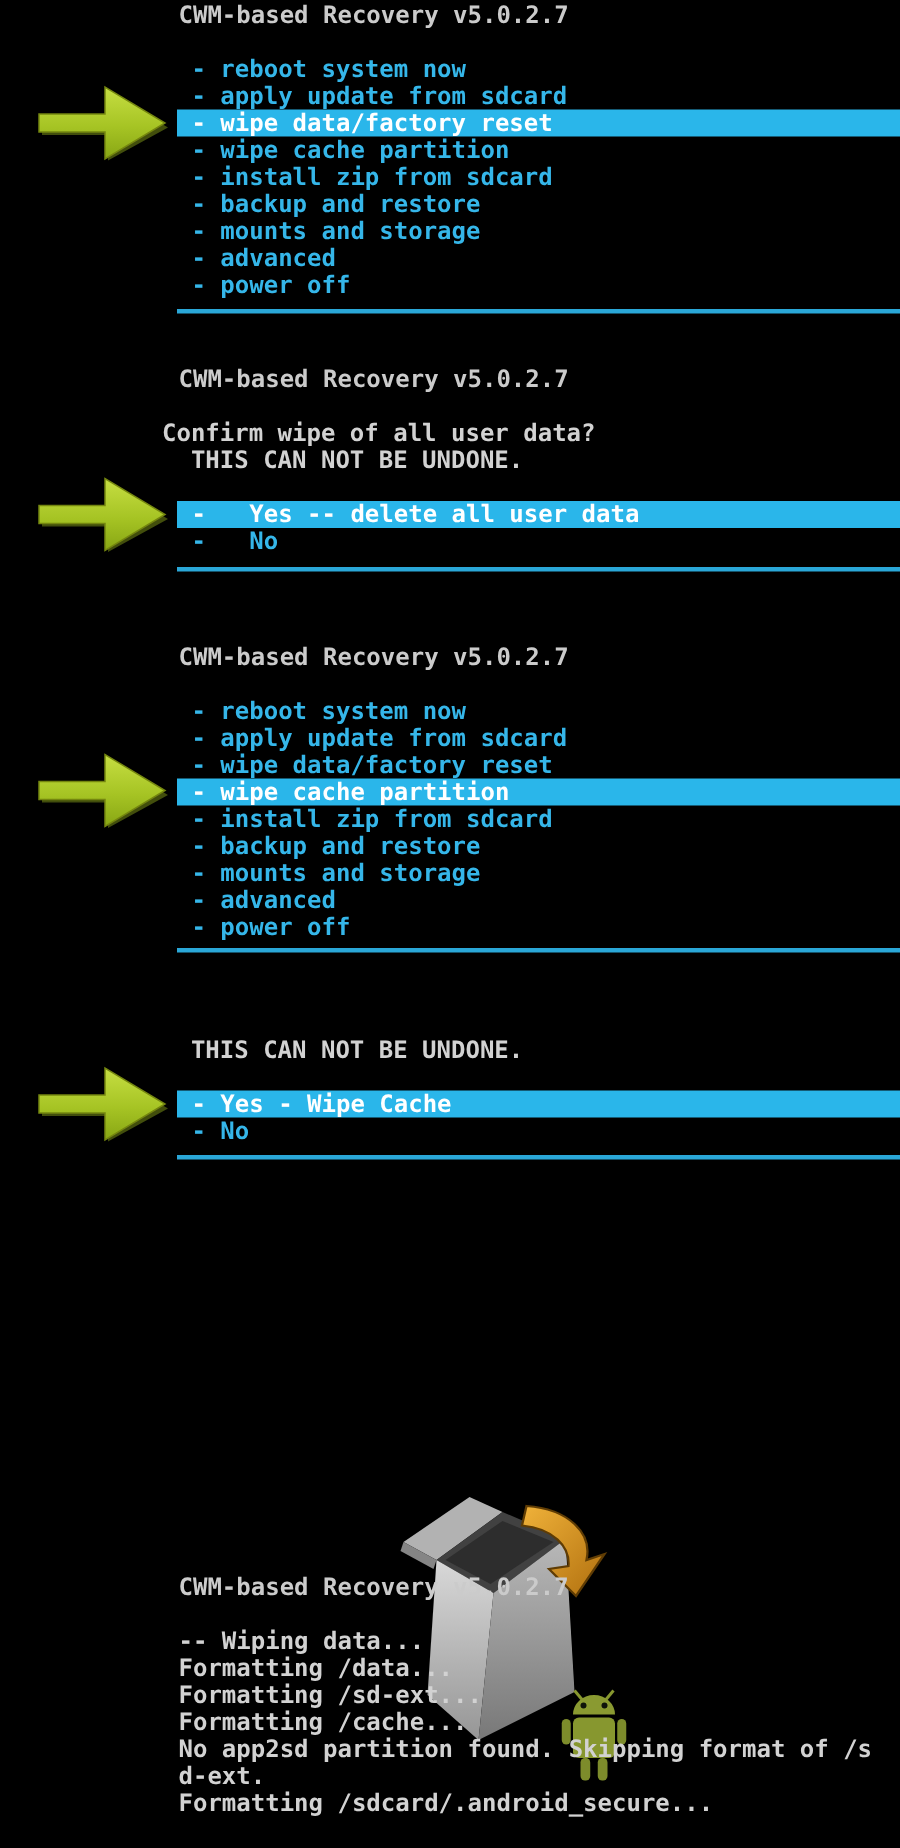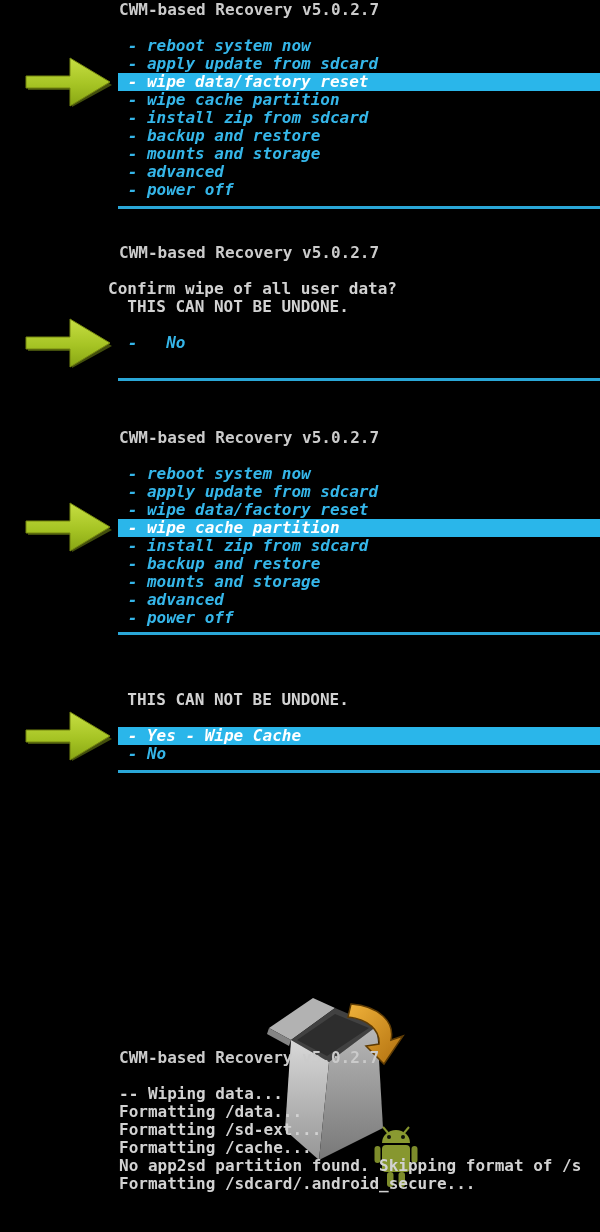--- a/index.html
+++ b/index.html
@@ -2,21 +2,21 @@
 <html><head>
 <meta charset="utf-8">
 <style>
   html,body{margin:0;padding:0;background:#000;}
   #screen{position:relative;width:600px;height:1232px;background:#000;overflow:hidden;
           font-family:"DejaVu Sans Mono","Liberation Mono",monospace;}
   .line{position:absolute;left:108px;right:0;height:18px;line-height:18px;
         white-space:pre;font-weight:bold;font-size:16px;z-index:2;}
   .title{color:#cbcbcb;left:119px;}
   .prompt{color:#d2d2d2;}
-  .menu{position:absolute;left:118px;right:0;z-index:2;font-style:italic;}
+  .menu{position:absolute;left:118px;right:0;z-index:2;}
   .row{height:18px;line-height:18px;white-space:pre;font-weight:bold;font-size:16px;
        color:#35b6e9;}
   .row.selected{background:#2ab6ea;color:#ffffff;}
   .log{position:absolute;left:119px;right:16px;z-index:2;}
   .log .row{color:#d2d2d2;}
   .sep{position:absolute;left:118px;right:0;height:3px;background:#2aa7d7;z-index:2;}
   .arrow{position:absolute;left:24px;width:88px;height:54px;z-index:3;}
   .gfx{position:absolute;z-index:1;}
 </style>
 </head>
@@ -61,20 +61,21 @@
   <div class="sep" style="top:206px"></div>
   <svg class="arrow" style="top:55px" viewBox="0 0 88 54">
     <polygon points="4,24 48,24 48,6 88,30 48,52 48,35 4,35" fill="#424e0c"></polygon>
     <polygon points="2,21 46,21 46,3 86,27 46,51 46,33 2,33" fill="url(#agrad)" stroke="#74860f" stroke-width="1"></polygon>
   </svg>
 
   <div class="line title" style="top:244px">CWM-based Recovery v5.0.2.7</div>
   <div class="line prompt" style="top:280px">Confirm wipe of all user data?</div>
   <div class="line prompt" style="top:298px">  THIS CAN NOT BE UNDONE.</div>
   <div class="menu" style="top:334px">
+    <div class="row selected"> -   Yes -- delete all user data</div>
     <div class="row"> -   No</div>
   </div>
   <div class="sep" style="top:378px"></div>
   <svg class="arrow" style="top:316px" viewBox="0 0 88 54">
     <polygon points="4,24 48,24 48,6 88,30 48,52 48,35 4,35" fill="#424e0c"></polygon>
     <polygon points="2,21 46,21 46,3 86,27 46,51 46,33 2,33" fill="url(#agrad)" stroke="#74860f" stroke-width="1"></polygon>
   </svg>
 
   <div class="line title" style="top:429px">CWM-based Recovery v5.0.2.7</div>
   <div class="menu" style="top:465px">
@@ -126,16 +127,17 @@
     <rect x="16" y="46" width="6.5" height="15" rx="3" fill="#7d8c2b"></rect>
     <rect x="27.5" y="46" width="6.5" height="15" rx="3" fill="#7d8c2b"></rect>
   </svg>
   <div class="line title" style="top:1049px">CWM-based Recovery v5.0.2.7</div>
   <div class="log" style="top:1085px">
     <div class="row">-- Wiping data...</div>
     <div class="row">Formatting /data...</div>
     <div class="row">Formatting /sd-ext...</div>
     <div class="row">Formatting /cache...</div>
     <div class="row">No app2sd partition found. Skipping format of /s</div>
+    <div class="row">d-ext.</div>
     <div class="row">Formatting /sdcard/.android_secure...</div>
   </div>
 
 </div>
 
 </body></html>

